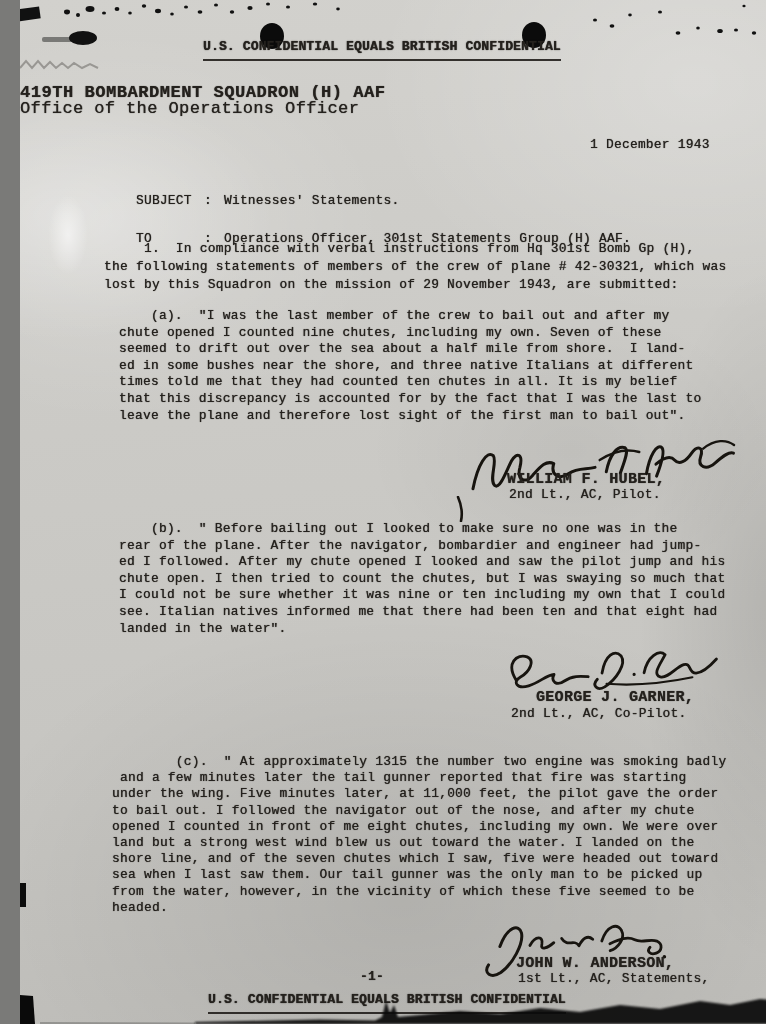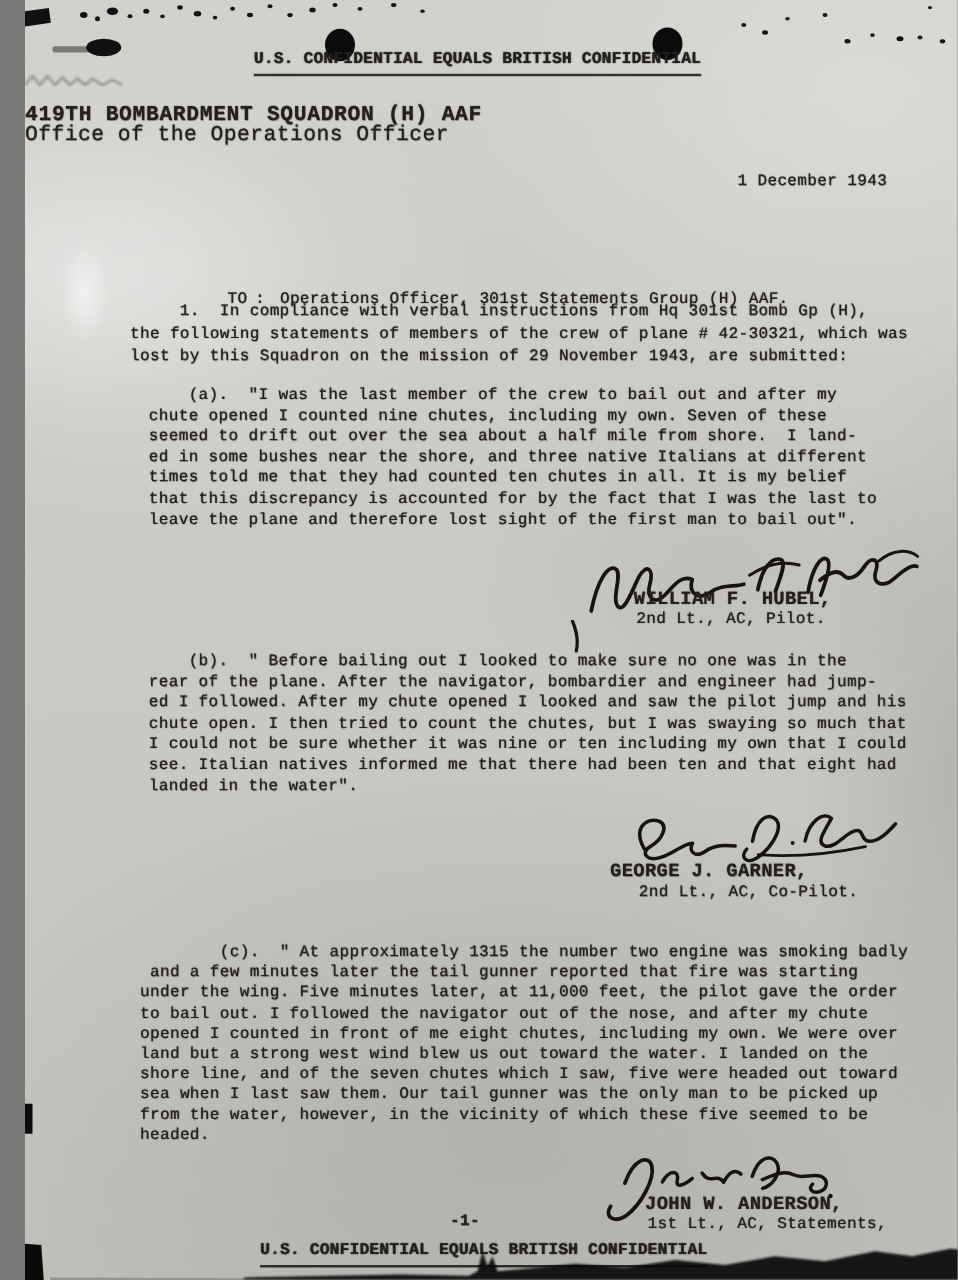--- a/index.html
+++ b/index.html
@@ -85,23 +85,26 @@
   <div class="punch" style="left:240px;top:23px;"></div>
   <div class="punch" style="left:502px;top:22px;"></div>
 
   <div class="type banner" style="left:183px;top:39px;">U.S. CONFIDENTIAL EQUALS BRITISH CONFIDENTIAL</div>
 
   <div class="type letterhead" style="top:85px;">419TH BOMBARDMENT SQUADRON (H) AAF</div>
   <div class="type letterhead" style="top:101px;font-weight:normal;letter-spacing:.4px;">Office of the Operations Officer</div>
 
   <div class="type" style="left:570px;top:137px;">1 December 1943</div>
 
+  <div class="type" style="left:84px;top:176px;">
+    <span style="display:inline-block;width:62px;">SUBJECT</span><span style="display:inline-block;width:20px;text-align:center;">:</span><span style="padding-left:6px;">Witnesses' Statements.</span>
+  </div>
 
   <div class="type" style="left:84px;top:214px;">
-    <span style="display:inline-block;width:62px;text-align:right;">TO</span><span style="display:inline-block;width:20px;text-align:center;">:</span><span style="padding-left:6px;">Operations Officer, 301st Statements Group (H) AAF.</span>
+    <span style="display:inline-block;width:62px;">TO</span><span style="display:inline-block;width:20px;text-align:center;">:</span><span style="padding-left:6px;">Operations Officer, 301st Statements Group (H) AAF.</span>
   </div>
 
   <div class="type intro" style="left:84px;top:240px;"><div class="line">     1.  In compliance with verbal instructions from Hq 301st Bomb Gp (H),</div><div class="line">the following statements of members of the crew of plane # 42-30321, which was</div><div class="line">lost by this Squadron on the mission of 29 November 1943, are submitted:</div></div>
 
   <div class="type" style="left:99px;top:308px;"><div class="line">    (a).  "I was the last member of the crew to bail out and after my</div><div class="line">chute opened I counted nine chutes, including my own. Seven of these</div><div class="line">seemed to drift out over the sea about a half mile from shore.  I land-</div><div class="line">ed in some bushes near the shore, and three native Italians at different</div><div class="line">times told me that they had counted ten chutes in all. It is my belief</div><div class="line">that this discrepancy is accounted for by the fact that I was the last to</div><div class="line">leave the plane and therefore lost sight of the first man to bail out".</div></div>
 
   <div class="sig-script artifact" style="left:448px;top:436px;transform:rotate(-3deg);">
     <svg width="268" height="56" viewBox="0 0 268 56">
       <path class="sig-stroke" stroke-width="3" d="M4,46 C10,22 20,8 26,14 C30,20 20,38 26,44 C31,48 38,30 44,20 C50,11 56,14 52,27 C48,39 56,44 64,36 C72,28 78,21 86,25 C82,36 90,42 100,36 C110,30 118,33 127,31"></path>
       <path class="sig-stroke" stroke-width="3" d="M138,36 C142,20 150,10 158,13 C162,16 156,28 152,38"></path>
@@ -121,21 +124,21 @@
 
   <div class="sig-script artifact" style="left:466px;top:646px;transform:rotate(-3deg);">
     <svg width="232" height="48" viewBox="0 0 232 48">
       <path class="sig-stroke" stroke-width="2.8" d="M30,30 C20,12 32,3 42,7 C50,11 44,22 34,27 C26,31 30,39 42,36 C54,33 60,26 68,26 C64,33 70,38 78,33 C86,28 94,29 102,30"></path>
       <path class="sig-stroke" stroke-width="2.8" d="M116,27 C120,9 130,4 136,11 C141,19 130,34 118,41 C110,45 105,39 111,33"></path>
       <circle cx="148" cy="30" r="1.6" fill="#17140f"></circle>
       <path class="sig-stroke" stroke-width="2.8" d="M158,29 C162,13 174,6 180,12 C174,22 166,31 174,34 C182,36 190,25 198,23 C206,21 202,32 210,32 C218,32 226,24 231,19"></path>
       <path class="sig-stroke" stroke-width="2.2" d="M120,38 C150,42 180,40 206,36"></path>
     </svg>
   </div>
-  <div class="type typed-name" style="left:468px;top:690px;">GEORGE J. GARNER,</div>
+  <div class="type typed-name" style="left:516px;top:690px;">GEORGE J. GARNER,</div>
   <div class="type" style="left:491px;top:706px;text-align:right;">2nd Lt., AC, Co-Pilot.</div>
 
   <div class="type stc" style="left:92px;top:754px;"><div class="line">        (c).  " At approximately 1315 the number two engine was smoking badly</div><div class="line"> and a few minutes later the tail gunner reported that fire was starting</div><div class="line">under the wing. Five minutes later, at 11,000 feet, the pilot gave the order</div><div class="line">to bail out. I followed the navigator out of the nose, and after my chute</div><div class="line">opened I counted in front of me eight chutes, including my own. We were over</div><div class="line">land but a strong west wind blew us out toward the water. I landed on the</div><div class="line">shore line, and of the seven chutes which I saw, five were headed out toward</div><div class="line">sea when I last saw them. Our tail gunner was the only man to be picked up</div><div class="line">from the water, however, in the vicinity of which these five seemed to be</div><div class="line">headed.</div></div>
 
   <div class="sig-script artifact" style="left:458px;top:916px;transform:rotate(-2deg);">
     <svg width="190" height="58" viewBox="0 0 190 58">
       <path class="sig-stroke" stroke-width="3" d="M22,28 C30,8 42,6 44,15 C46,26 34,46 22,54 C12,60 4,54 10,46"></path>
       <path class="sig-stroke" stroke-width="2.8" d="M52,28 C58,18 66,19 64,27 C62,34 70,31 76,26"></path>
       <path class="sig-stroke" stroke-width="2.8" d="M84,22 C90,32 96,22 101,30 C105,23 110,19 115,24"></path>
       <path class="sig-stroke" stroke-width="2.8" d="M124,26 C130,10 140,9 144,16 C148,24 140,34 132,36 M132,29 C142,25 150,22 157,26 C164,30 172,25 179,28 C185,31 184,38 178,40 C172,42 168,38 172,34"></path>

